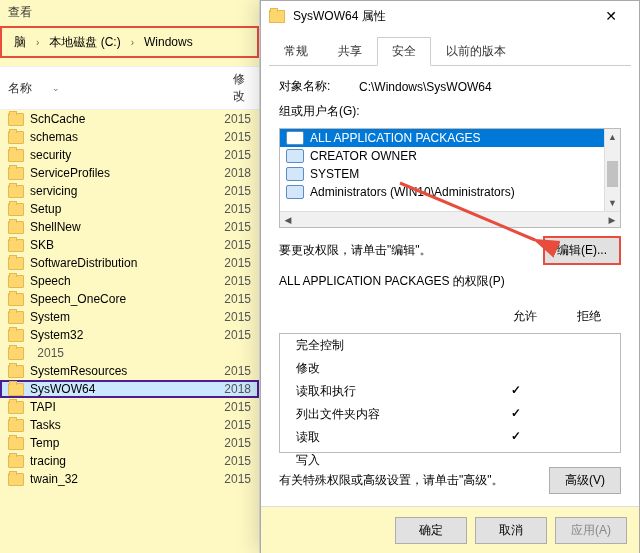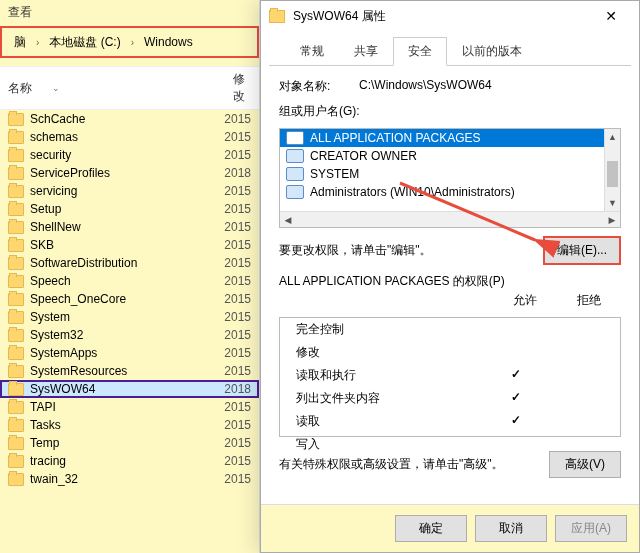--- a/index.html
+++ b/index.html
@@ -23,25 +23,25 @@
 .fname { flex: 1; white-space: nowrap; overflow: hidden; text-overflow: ellipsis; }
 .fdate { width: 34px; color: #555; text-align: right; }
 
 
 .dialog { position: absolute; right: 0; top: 0; width: 380px; height: 553px; background: #fff; border: 1px solid #aaa; box-shadow: -4px 0 20px rgba(0,0,0,.15); display: flex; flex-direction: column; }
 .titlebar { height: 30px; display: flex; align-items: center; padding: 0 8px; background: #fff; }
 .title-icon { width: 16px; height: 13px; background: #fdd670; border:1px solid #e6b94f; margin-right: 8px; position:relative;}
 .title-icon::before{content:"";position:absolute;top:-3px;left:0;width:6px;height:3px;background:#fdd670;border:1px solid #e6b94f;border-bottom:none;}
 .title-text { flex: 1; }
 .close-btn { width: 40px; height: 30px; display:flex;align-items:center;justify-content:center; cursor:pointer; font-size:14px;}
-.tabs { display: flex; padding: 6px 8px 0 8px; margin-left: 16px; }
+.tabs { display: flex; padding: 6px 8px 0 8px; }
 .tab { padding: 5px 14px; border: 1px solid transparent; cursor: pointer; color: #333; background:#fff;}
 .tab.active { border: 1px solid #ccc; border-bottom-color: #fff; position: relative; z-index:2;}
 .tab-pane { border-top: 1px solid #ccc; margin: -1px 8px 0 8px; padding: 12px 10px; flex:1; display:flex; flex-direction:column; gap:8px; }
-.field-row { display: flex; gap: 10px; }
+.field-row { display: flex; gap: 10px; align-items:center;}
 .field-label { width: 70px; }
 .group-list { border: 1px solid #bbb; height: 100px; display:flex; flex-direction:column; }
 .group-items { flex:1; overflow:hidden; display:flex;}
 .group-items-inner { flex:1; }
 .group-item { display:flex; align-items:center; gap:6px; padding: 2px 6px; cursor:pointer;}
 .group-item.sel { background:#0078d7; color:#fff;}
 .group-item .gi-icon { width:18px; height:14px; background:#d4e6f9; border:1px solid #5a8cc5; border-radius:2px; position:relative;}
 .group-item.sel .gi-icon { background:#fff; }
 .gi-icon.pkg { background:#3a8ee6; }
 .scroll-v { width:16px; background:#f0f0f0; border-left:1px solid #ddd; display:flex;flex-direction:column;}
@@ -150,21 +150,20 @@
         <span class="fname">System</span>
         <span class="fdate">2015</span>
       </div>
       <div class="folder-row">
         <span class="folder-icon"></span>
         <span class="fname">System32</span>
         <span class="fdate">2015</span>
       </div>
       <div class="folder-row">
         <span class="folder-icon"></span>
-        <span class="fname">SystemApps</span>
         <span class="fdate">2015</span>
       </div>
       <div class="folder-row">
         <span class="folder-icon"></span>
         <span class="fname">SystemResources</span>
         <span class="fdate">2015</span>
       </div>
       <div class="folder-row sel highlight">
         <span class="folder-icon"></span>
         <span class="fname">SysWOW64</span>
@@ -253,21 +252,21 @@
       </div>
     </div>
 
     <div class="edit-row">
       <span class="label">要更改权限，请单击"编辑"。</span>
       <span class="btn emph">编辑(E)...</span>
     </div>
 
     <div>
       <div><span>ALL APPLICATION PACKAGES</span> <span>的权限(P)</span></div>
-      <div class="perm-header" style="margin-top:2px">
+      <div class="perm-header" style="margin-top:18px">
         <span class="plabel"></span>
         <span class="pcol">允许</span>
         <span class="pcol">拒绝</span>
       </div>
     </div>
     <div class="perm-box" id="perm-box">
         <div class="perm-row">
           <span class="pname">完全控制</span>
           <span class="pcol "></span>
           <span class="pcol "></span>

